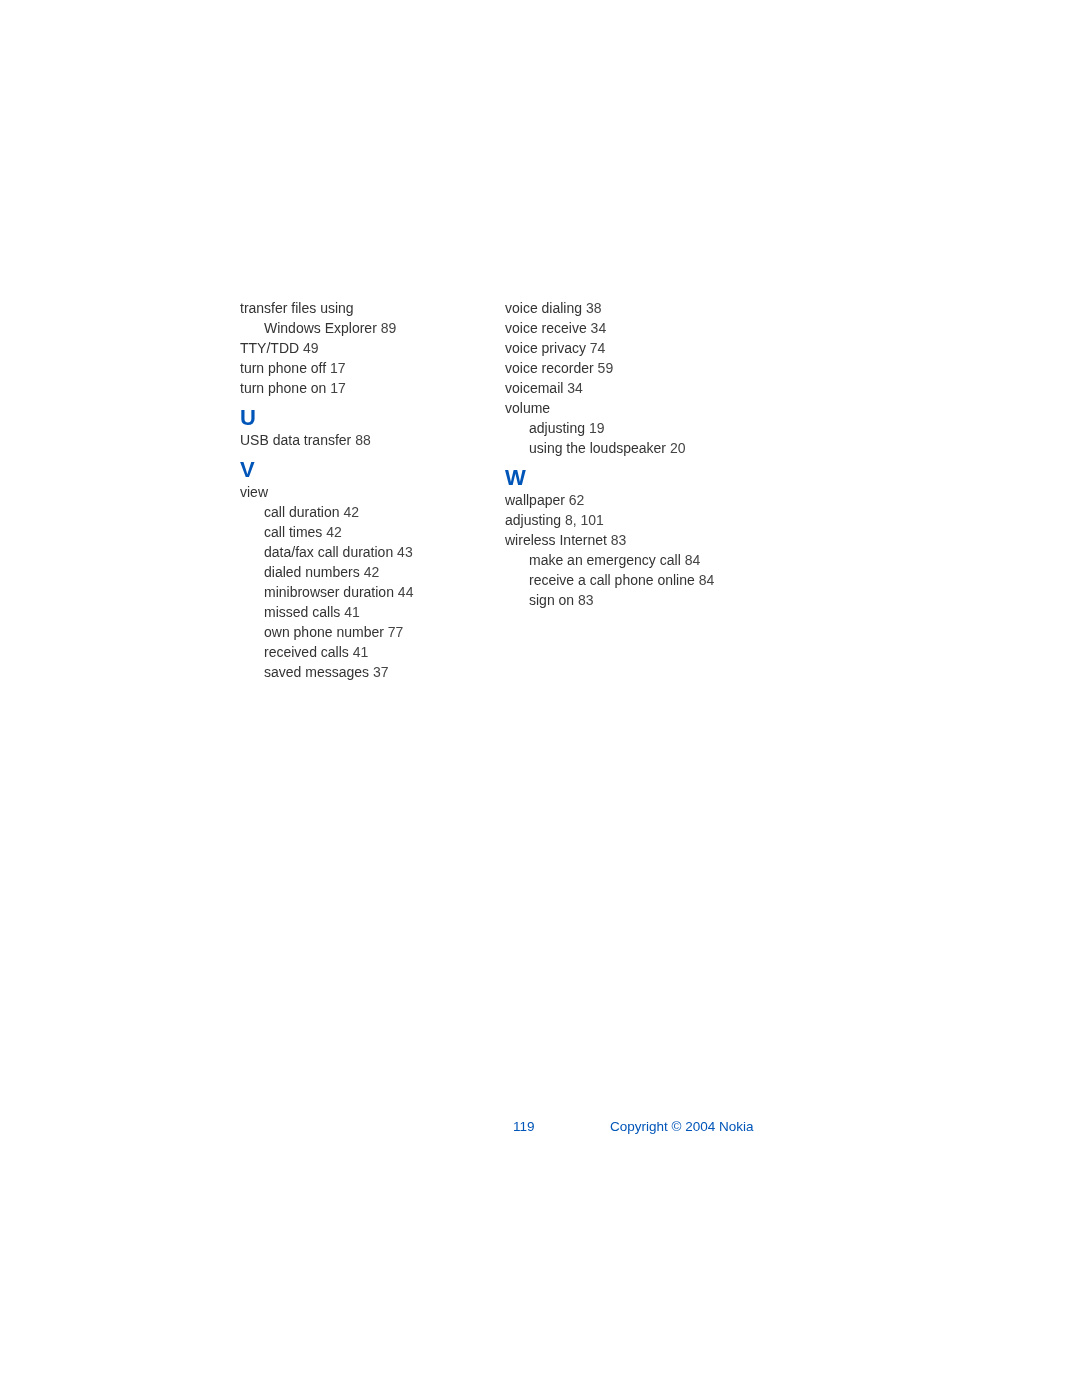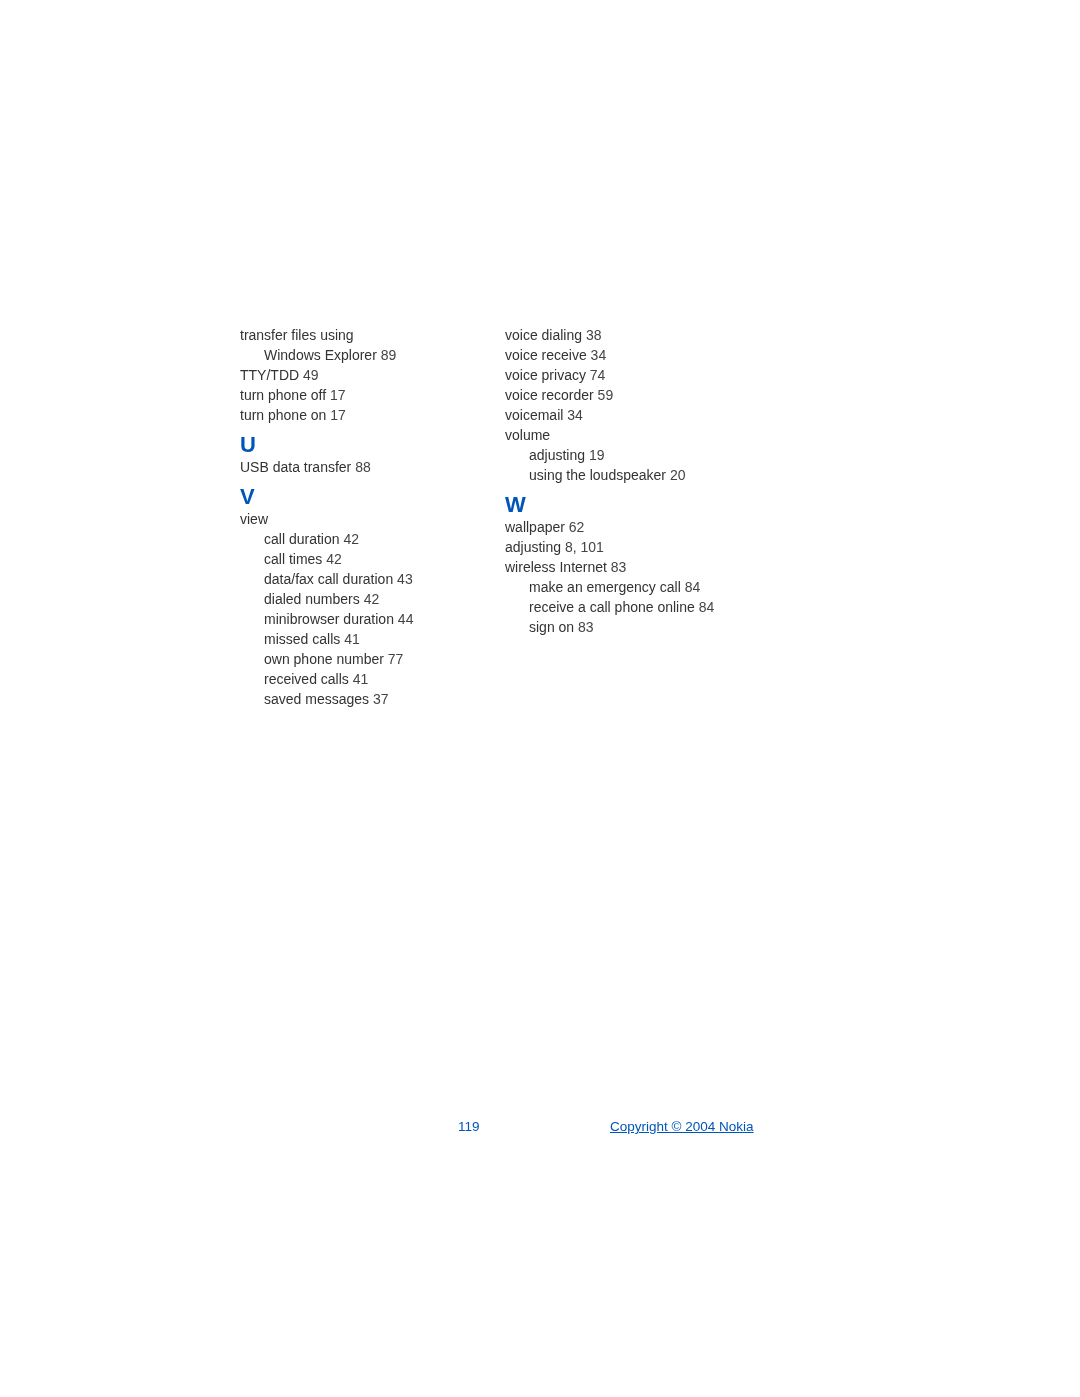--- a/index.html
+++ b/index.html
@@ -17,21 +17,20 @@
       left: 240px;
       width: 550px;
       display: flex;
       gap: 20px;
     }
     .col {
       flex: 1;
       font-size: 14px;
       line-height: 20px;
       color: #333333;
-      margin-top: 27px;
     }
     .col-left { flex: 0 0 245px; }
     .col-right { flex: 0 0 260px; }
     .section-letter {
       color: #0055b8;
       font-size: 22px;
       font-weight: bold;
       margin-top: 10px;
       margin-bottom: 2px;
     }
@@ -41,28 +40,27 @@
       color: #444;
     }
     .footer {
       position: absolute;
       bottom: 278px;
       width: 100%;
       font-size: 13.5px;
     }
     .page-num {
       position: absolute;
-      left: 458px;
+      left: 513px;
       color: #0055b8;
     }
     .copyright {
       position: absolute;
       left: 610px;
       color: #0055b8;
-      text-decoration: underline;
     }
   </style>
 </head>
 <body>
 
 <div class="page-content">
   <div class="col col-left">
     <div>
         <div class="entry"><span>transfer files using</span></div>
         <div class="entry indent1"><span>Windows Explorer</span> <span class="page-ref">89</span></div>

